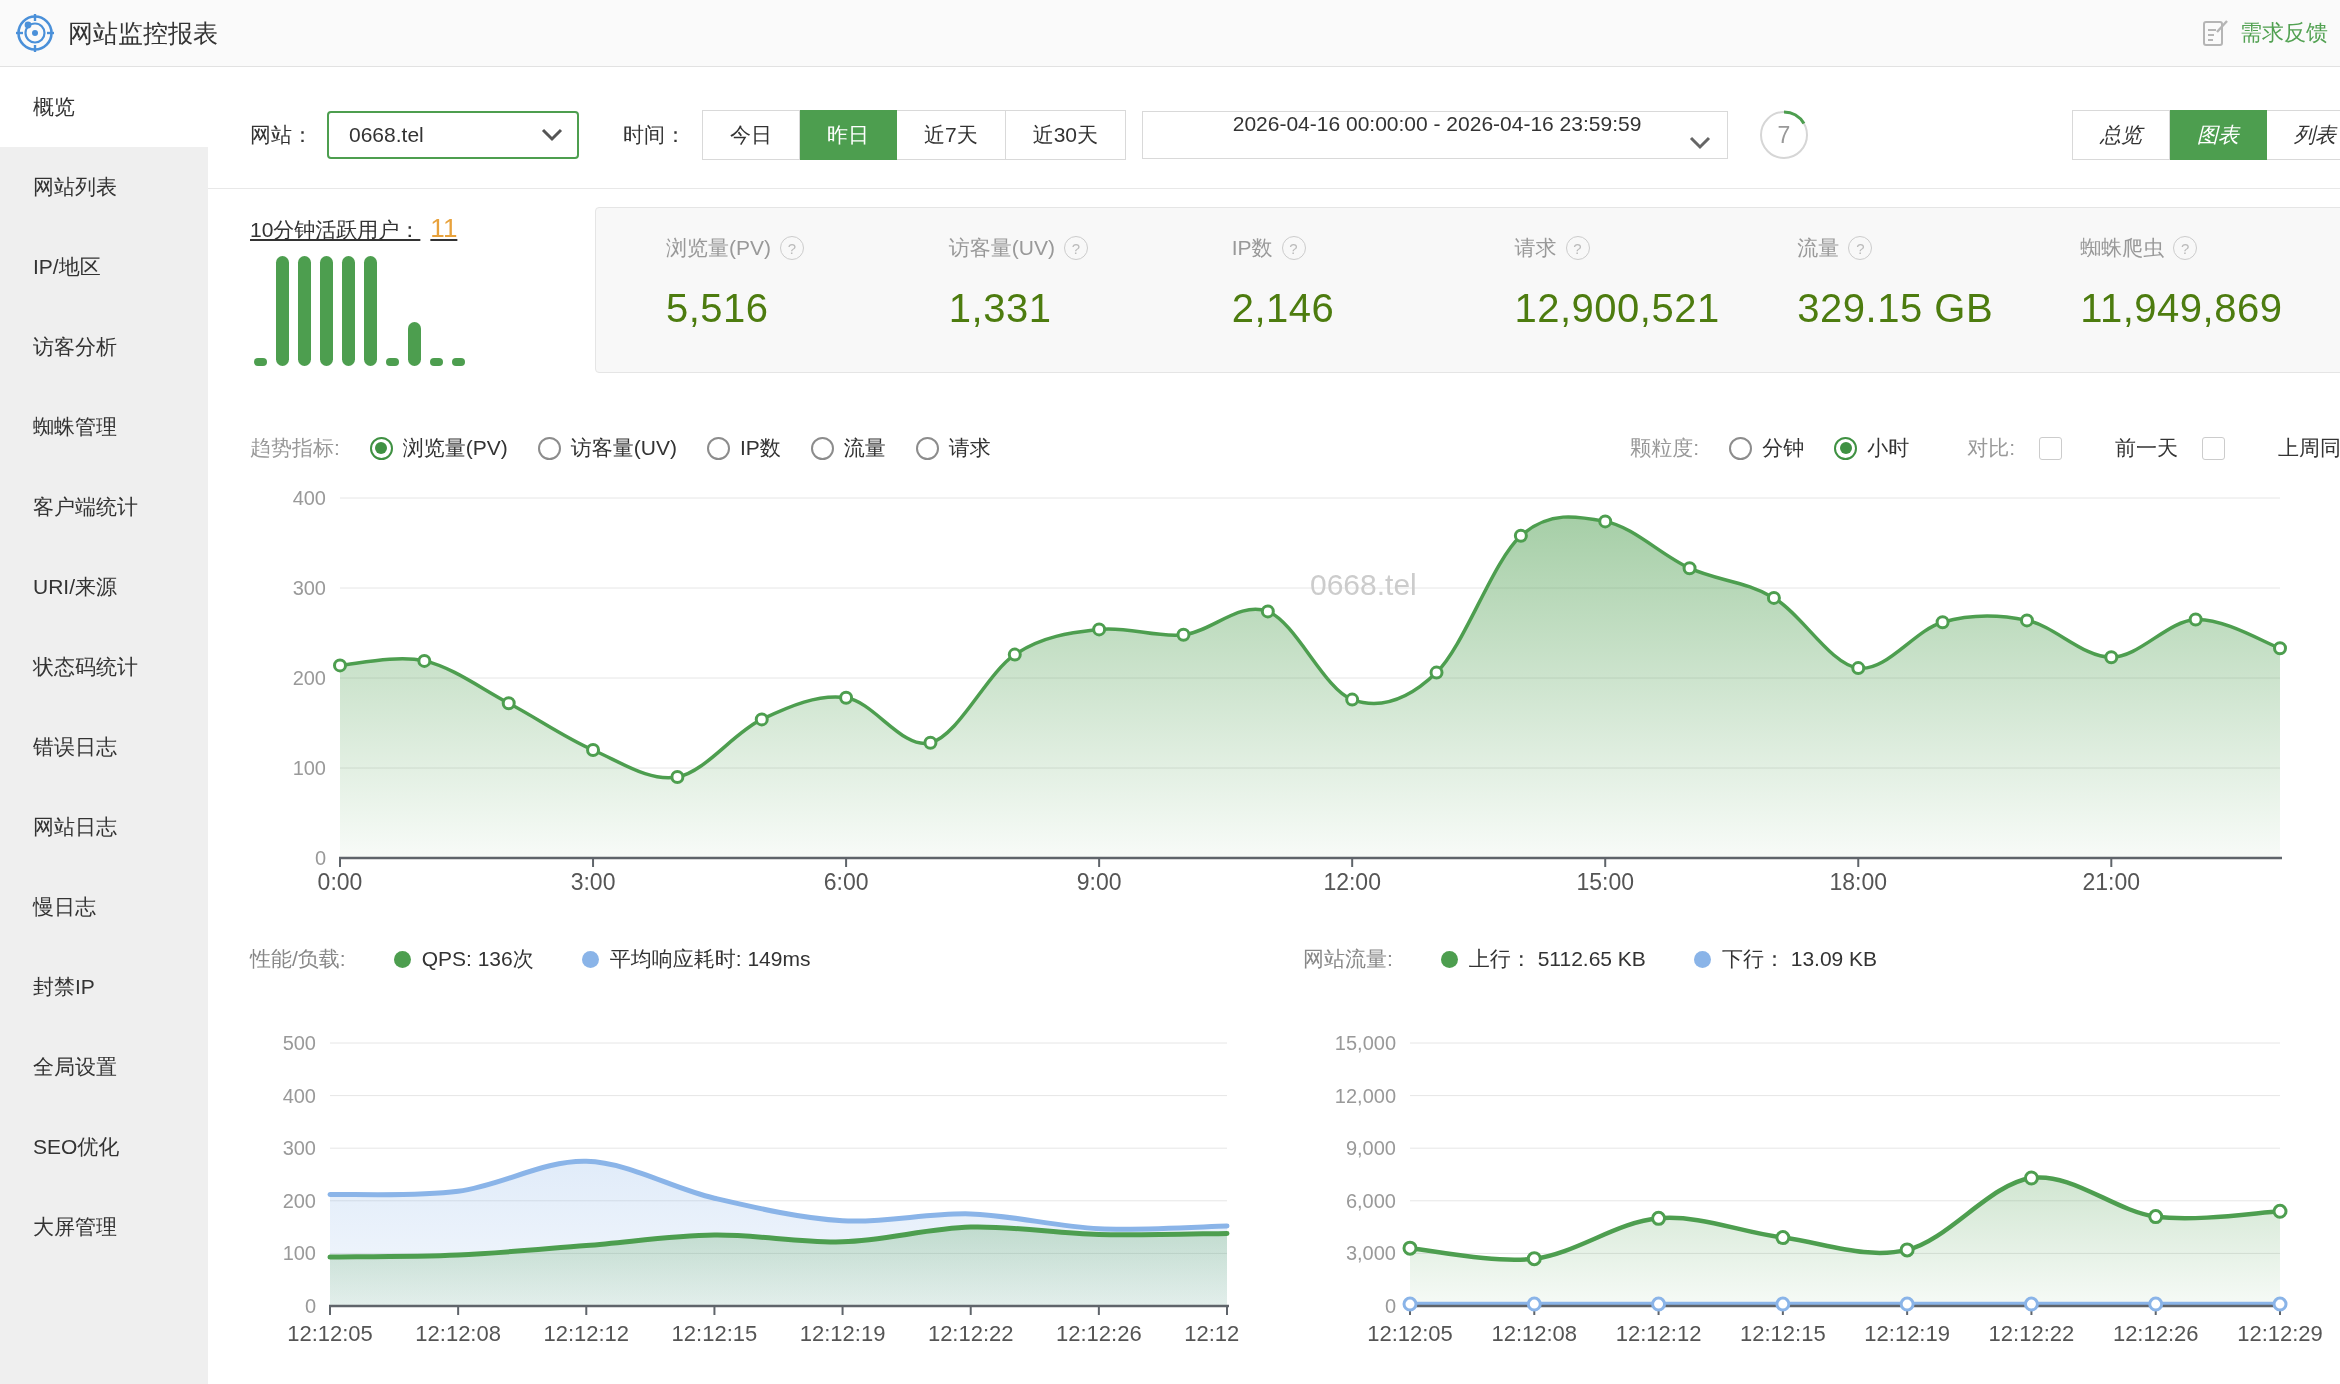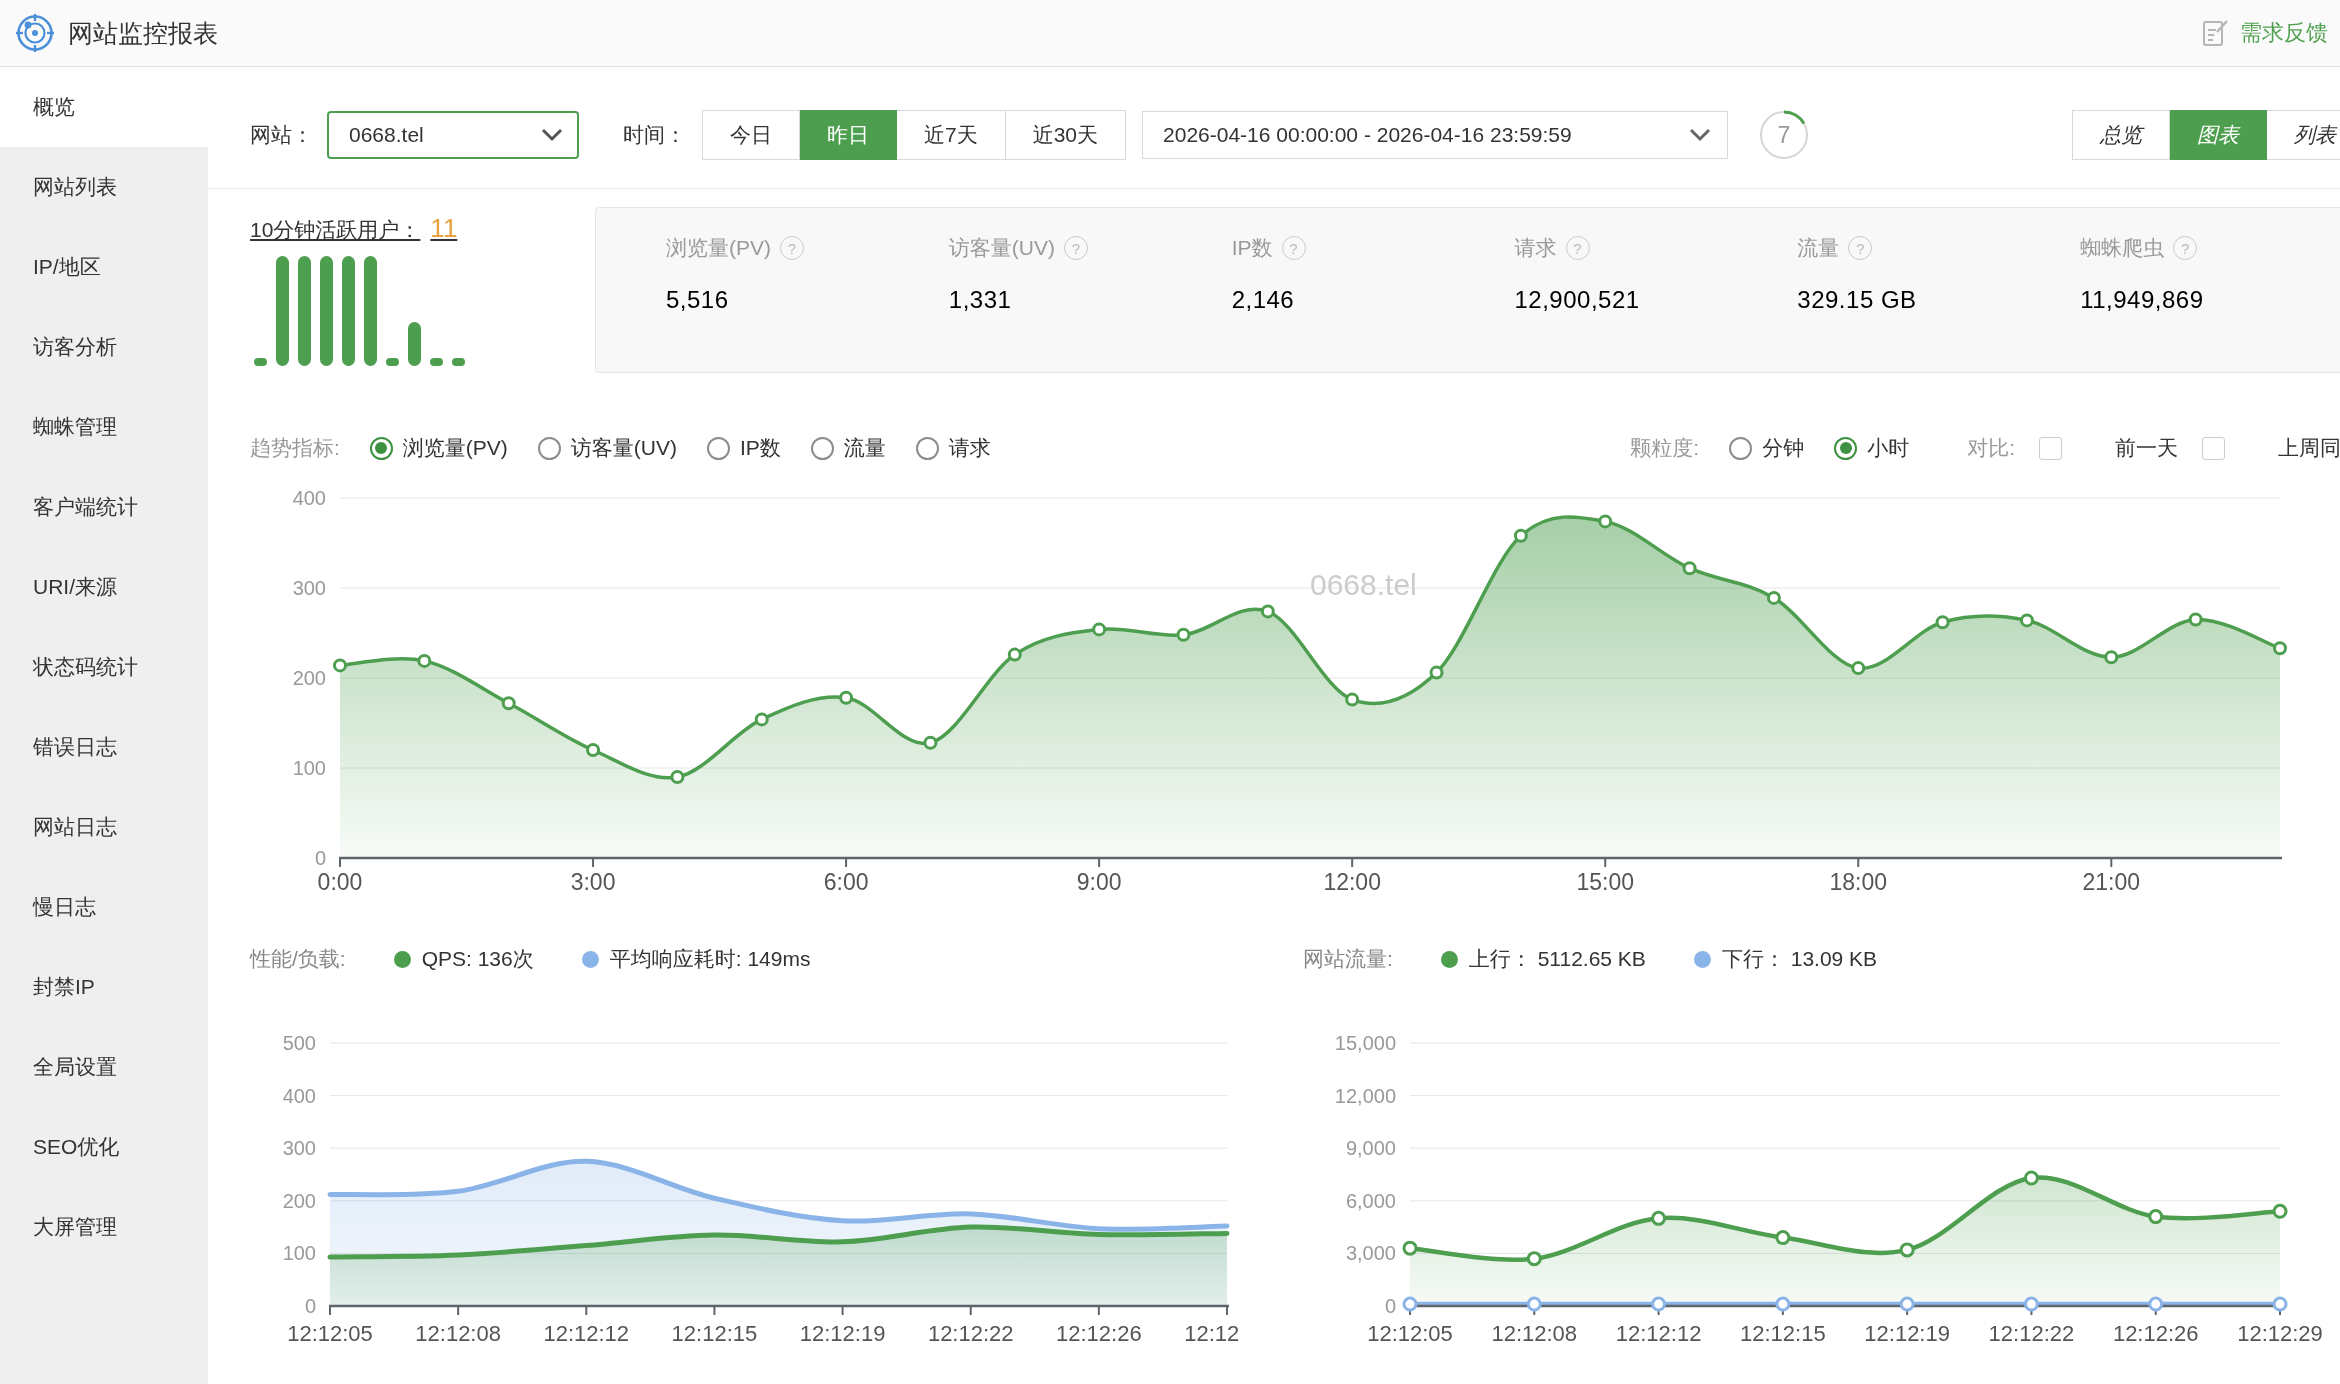--- a/index.html
+++ b/index.html
@@ -20,35 +20,35 @@
   #controls{position:absolute;top:0;left:0;right:0;height:122px;border-bottom:1px solid #e8e8e8;display:flex;align-items:center;padding-left:42px;padding-top:14px;box-sizing:border-box;}
   .ctl-label{font-size:21px;color:#333;}
   #site-select{margin-left:14px;width:252px;height:48px;border:2px solid #4d9e4f;border-radius:4px;background:#fff;display:flex;align-items:center;padding:0 14px 0 20px;box-sizing:border-box;cursor:pointer;}
   #site-select .sel-text{font-size:21px;color:#333;}
   .chev{margin-left:auto;}
   #time-label{margin-left:44px;}
   #time-group{margin-left:16px;display:flex;}
   .seg{height:48px;line-height:48px;padding:0 27px;font-size:21px;color:#333;background:#fff;border:1px solid #d9d9d9;border-left:none;cursor:pointer;}
   .seg:first-child{border-left:1px solid #d9d9d9;}
   .seg.active{background:#4d9e4f;border-color:#4d9e4f;color:#fff;}
-  #date-range{margin-left:16px;width:586px;height:48px;border:1px solid #d9d9d9;background:#fff;display:flex;align-items:center;padding:0 16px 0 20px;box-sizing:border-box;cursor:pointer;}
+  #date-range{margin-left:16px;width:586px;height:48px;border:1px solid #d9d9d9;background:#fff;display:flex;align-items:center;padding:0 16px 0 20px;box-sizing:border-box;cursor:pointer;flex-direction:column;}
   #date-range .dr-text{font-size:21px;color:#333;}
   #refresh-wrap{margin-left:30px;width:52px;height:52px;position:relative;}
   #view-group{margin-left:auto;margin-right:12px;display:flex;font-style:italic;}
   
   #stats-row{position:absolute;top:140px;left:42px;right:12px;height:170px;display:flex;}
   #active-block{width:345px;}
   #active-label-row{display:flex;align-items:baseline;font-size:21px;color:#333;padding-top:6px;text-decoration:underline;}
   #active-value{color:#e8a23c;font-size:26px;margin-left:10px;}
   #active-bars{height:110px;margin-top:12px;display:flex;align-items:flex-end;gap:9px;padding-left:4px;}
   .abar{width:13px;background:#4d9e4f;border-radius:7px;}
   #stats-panel{flex:1;background:#f8f8f8;border:1px solid #e5e5e5;border-radius:4px;box-sizing:border-box;display:grid;grid-template-columns:repeat(6,1fr);padding:26px 0 0 70px;height:166px;}
   .stat-label-row{display:flex;align-items:center;font-size:21px;color:#999;}
   .help{width:22px;height:22px;border:1px solid #ccc;border-radius:50%;color:#bbb;font-size:15px;display:flex;align-items:center;justify-content:center;margin-left:9px;cursor:pointer;}
-  .stat-value{font-size:24px;color:#000000;margin-top:24px;font-weight:400;letter-spacing:0.5px;}
+  .stat-value{font-size:40px;color:#4d7c0f;margin-top:24px;font-weight:400;letter-spacing:0.5px;}
   
   #trend-controls{position:absolute;top:358px;left:42px;right:14px;height:46px;display:flex;align-items:center;}
   .gray-label{font-size:21px;color:#999;}
   .radio-item{display:flex;align-items:center;margin-left:30px;cursor:pointer;}
   .radio{width:23px;height:23px;border:2px solid #8c8c8c;border-radius:50%;box-sizing:border-box;position:relative;background:#fff;}
   .radio.sel{border-color:#3f9142;}
   .radio.sel::after{content:"";position:absolute;left:3.5px;top:3.5px;width:12px;height:12px;border-radius:50%;background:#3f9142;}
   .radio-item span.rlabel{font-size:21px;color:#333;margin-left:10px;}
   #right-trend{margin-left:auto;display:flex;align-items:center;}
   #compare-label{margin-left:58px;}

